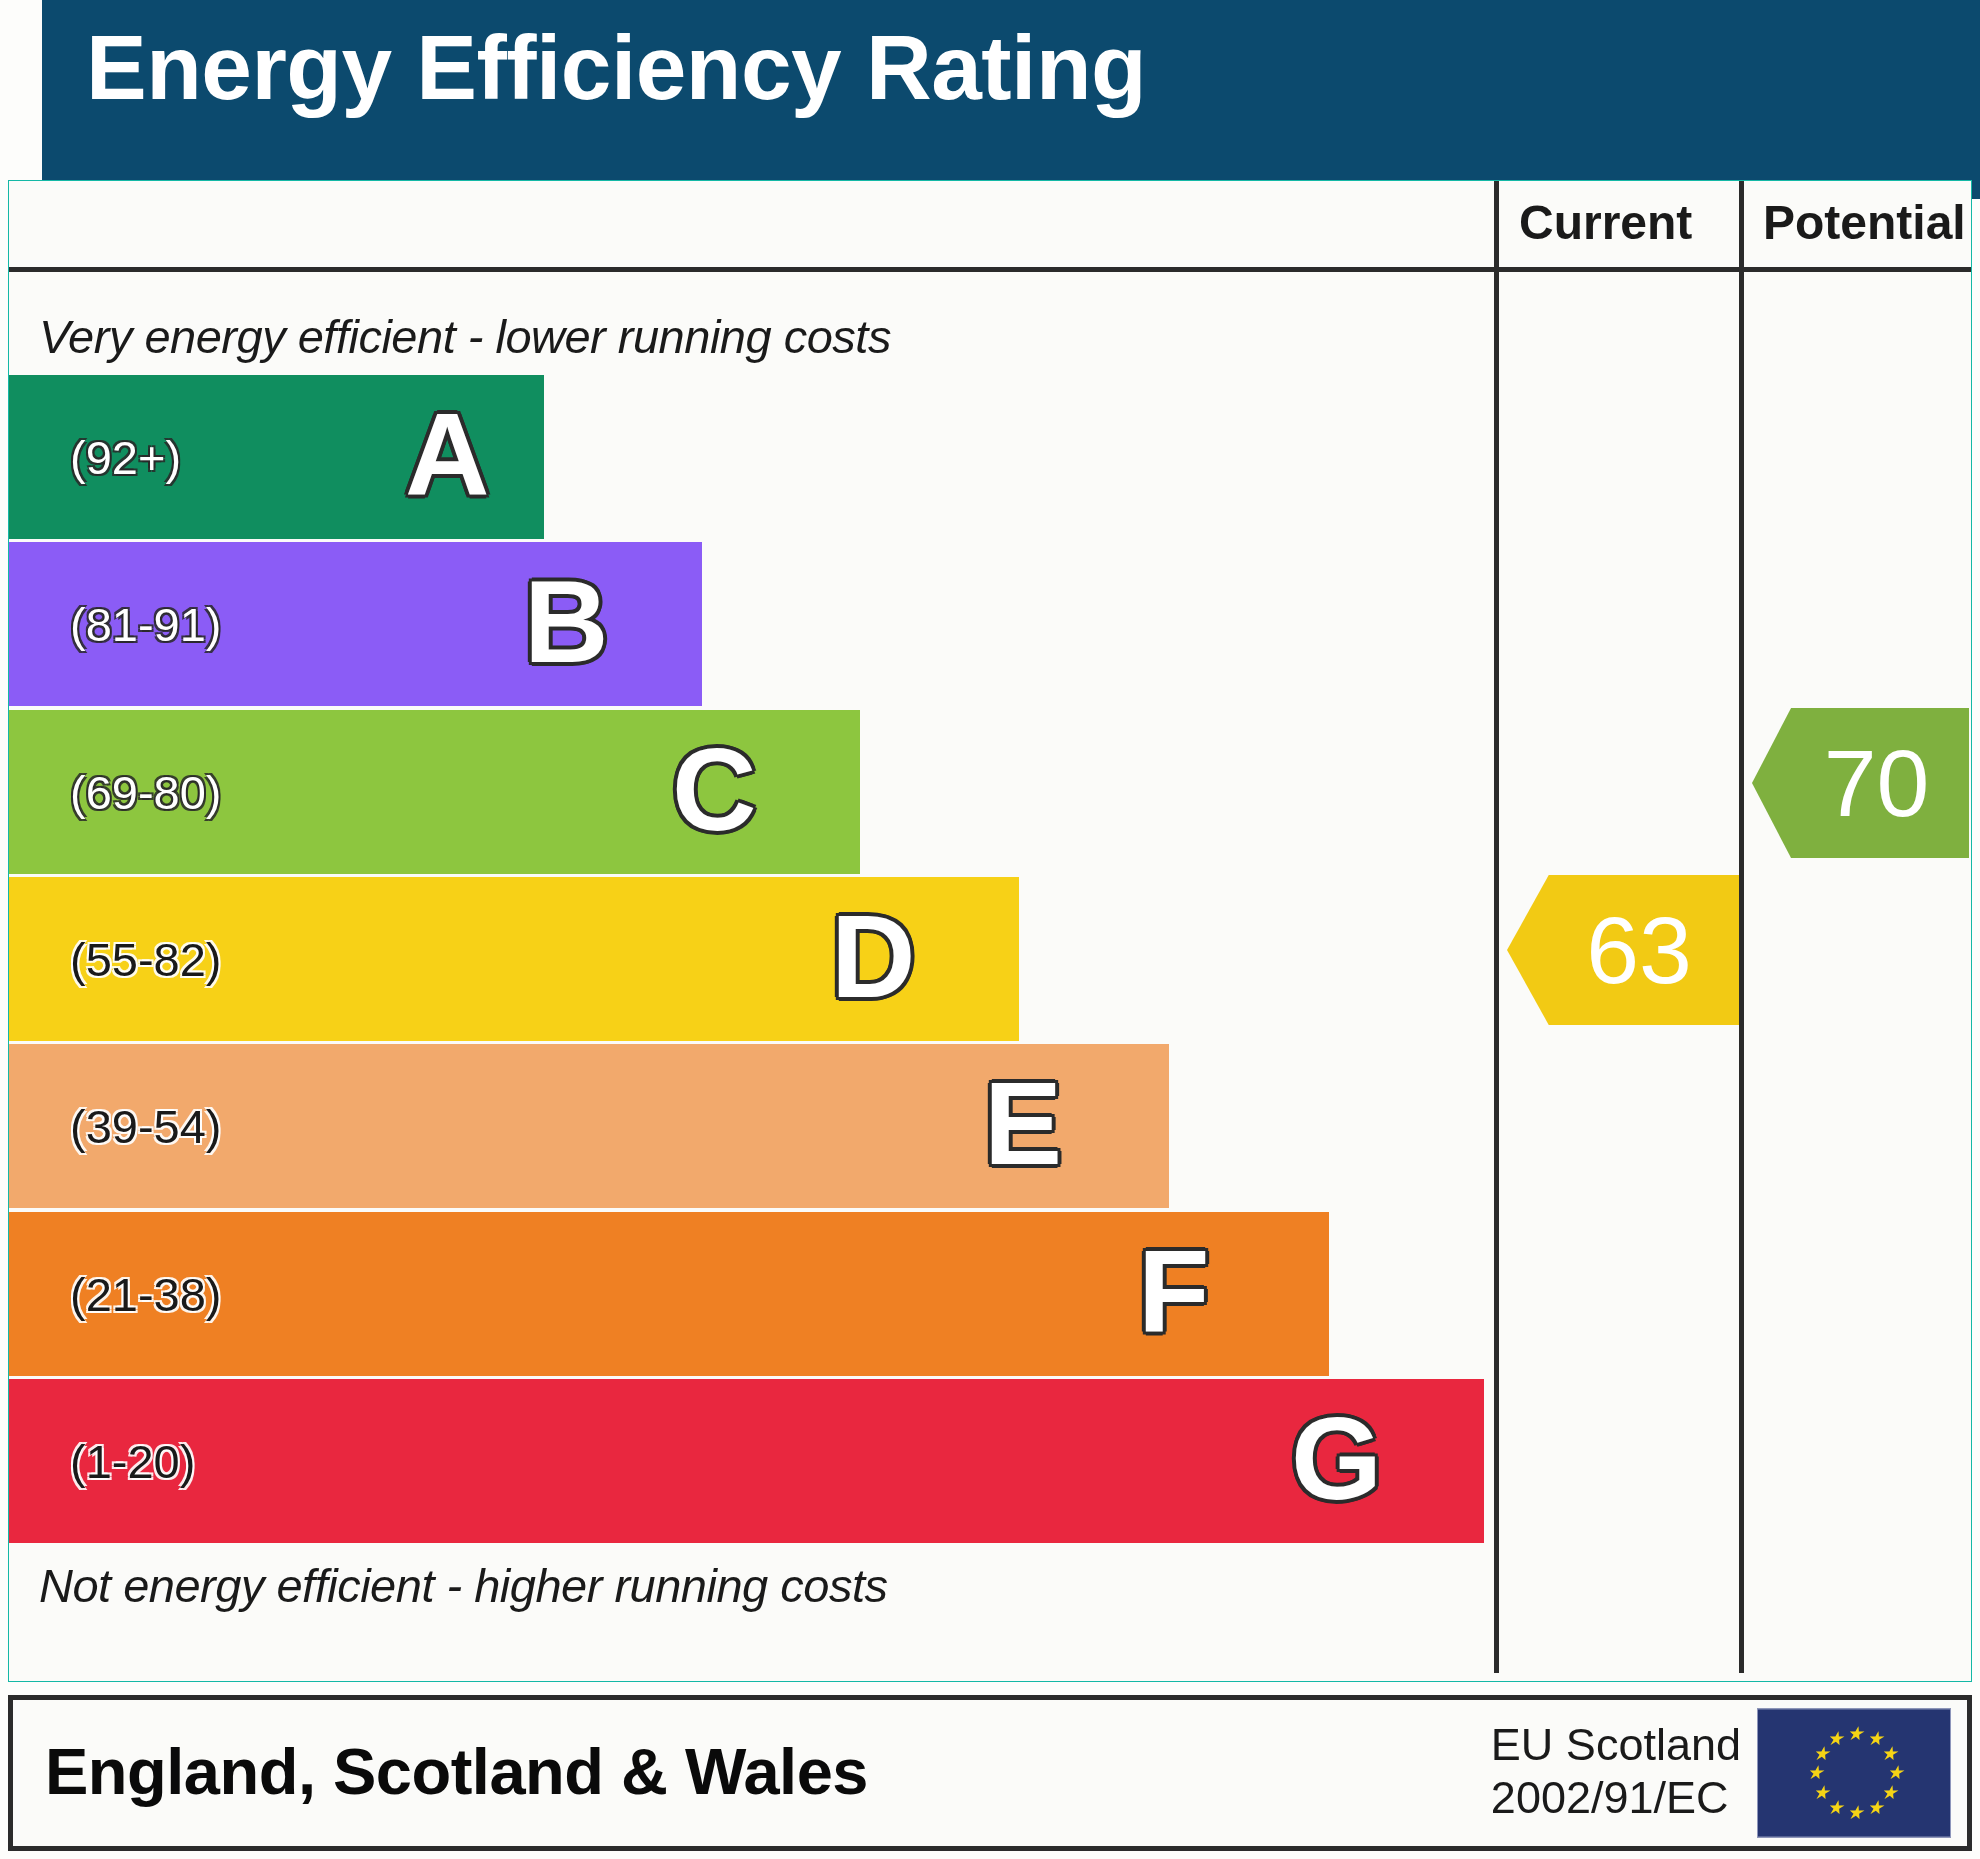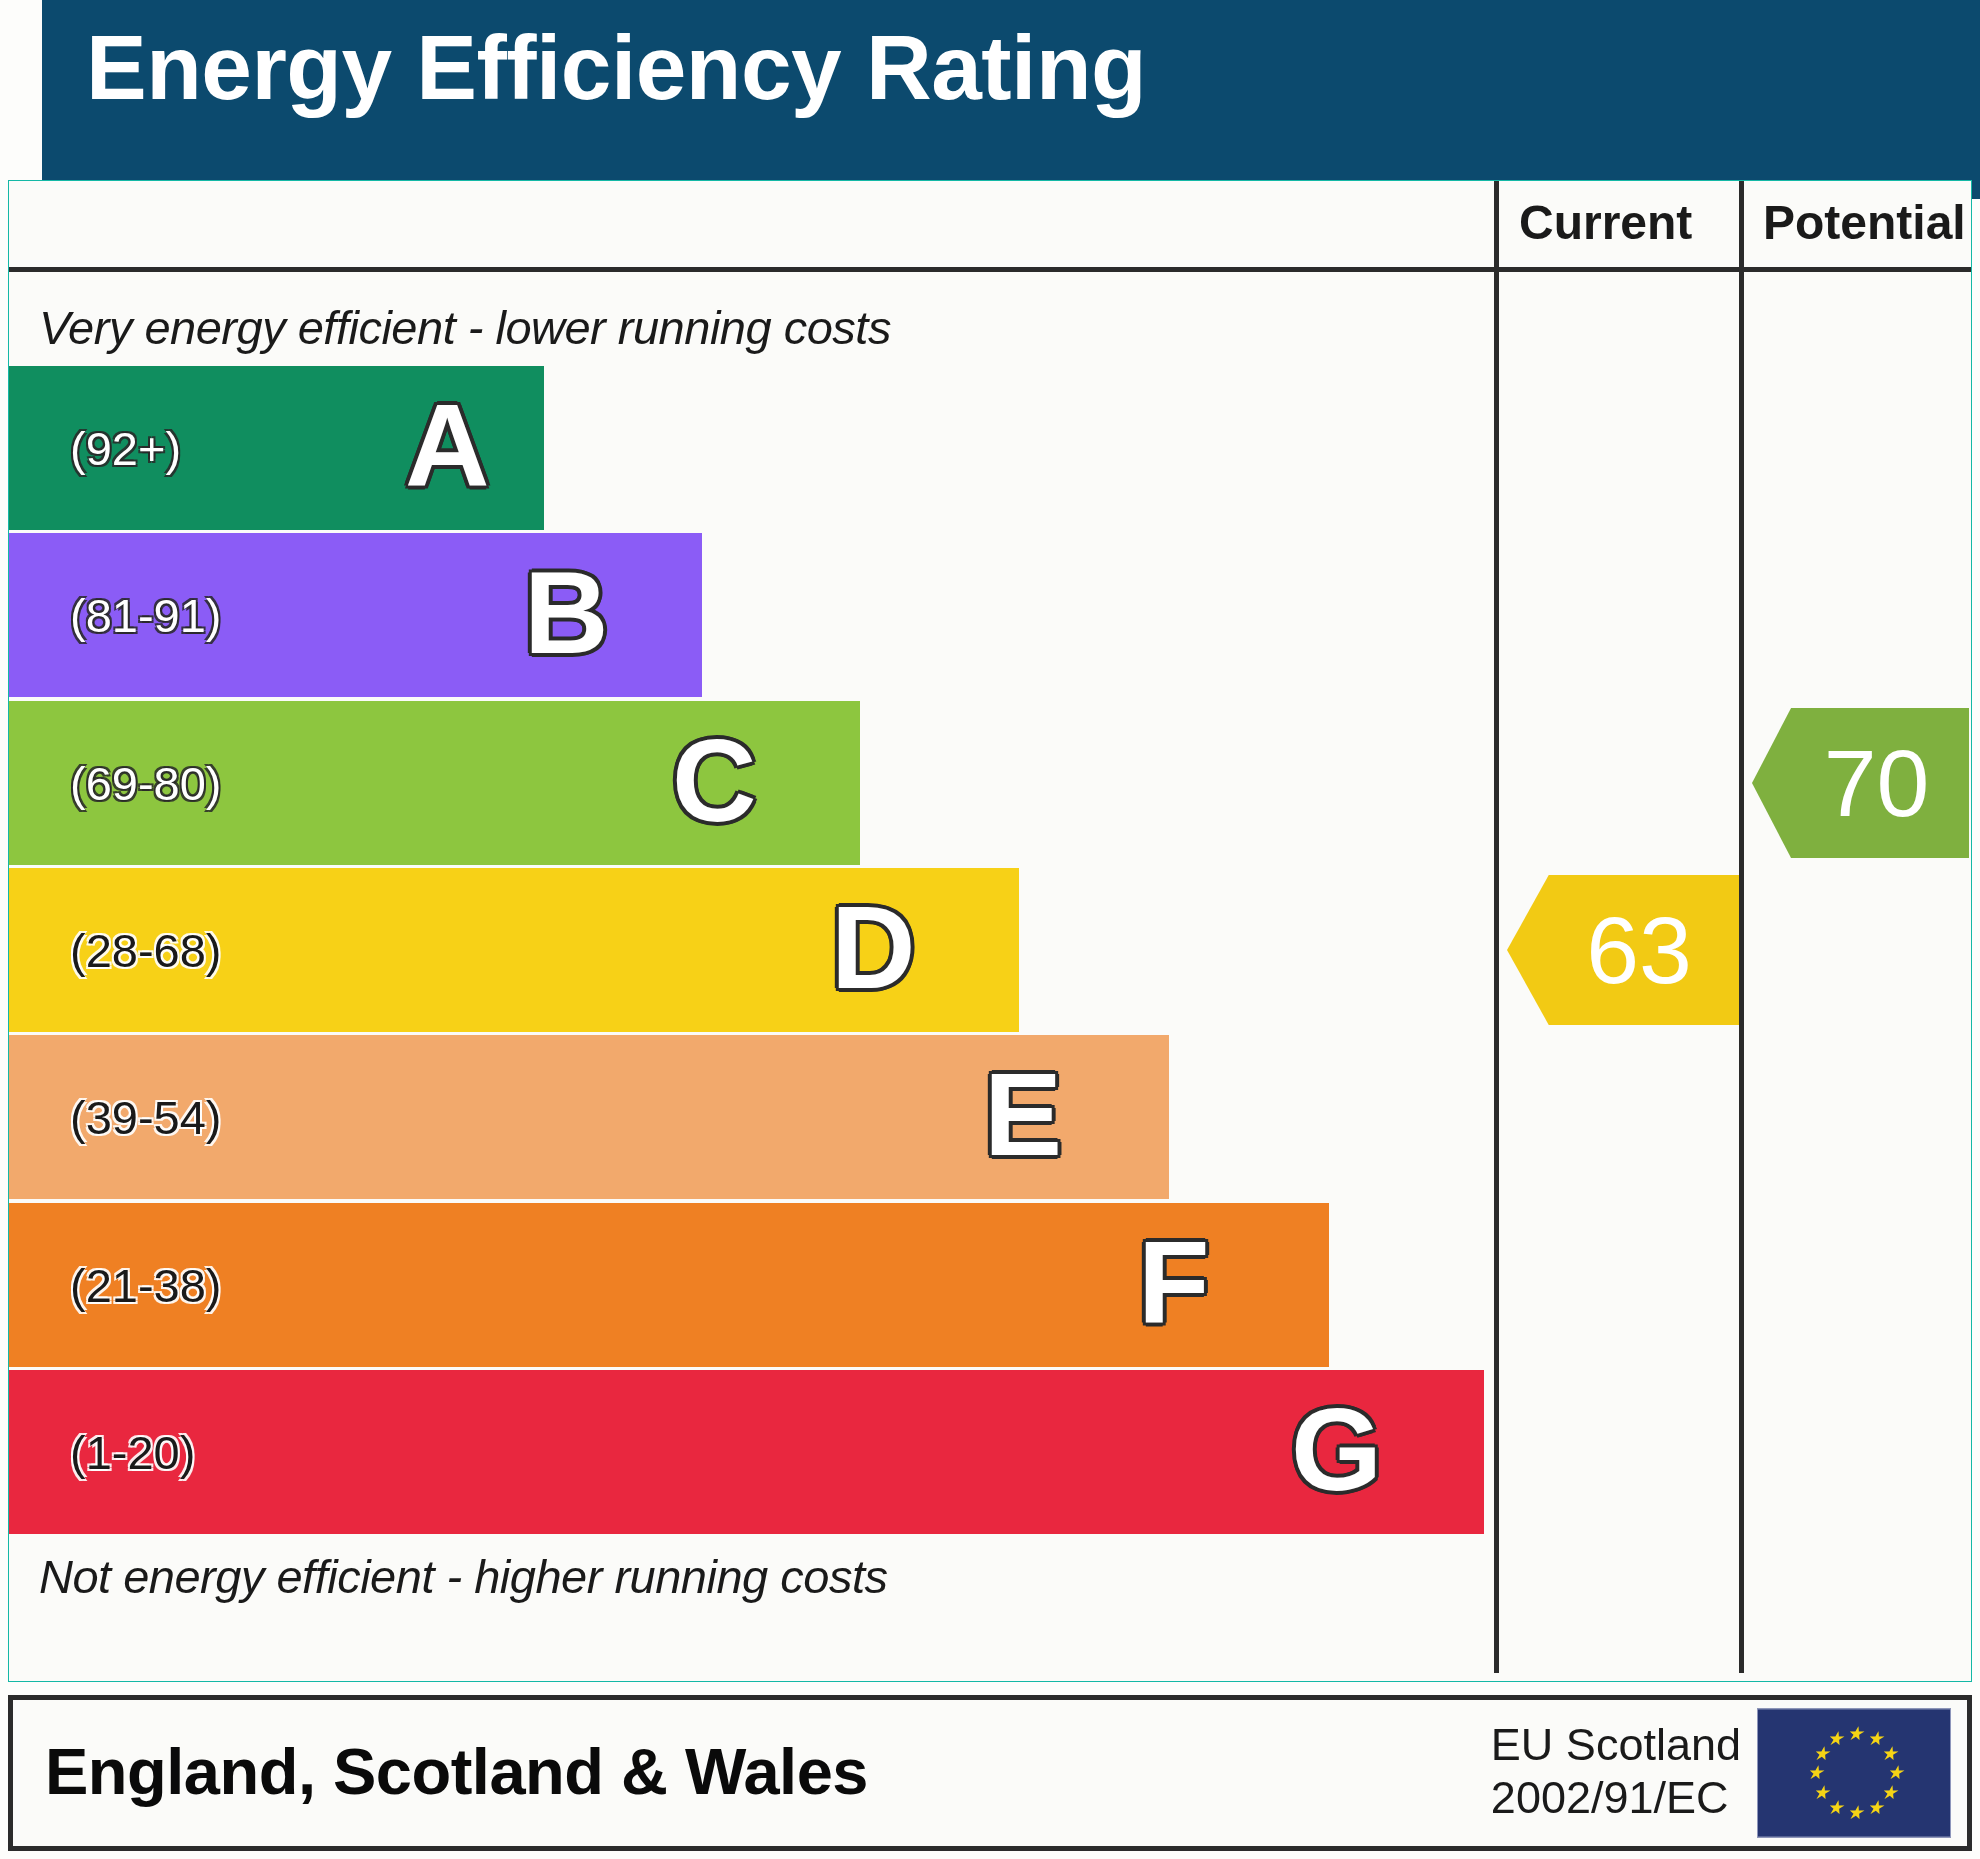--- a/index.html
+++ b/index.html
@@ -84,21 +84,21 @@
     color: #1a1a1a;
     white-space: nowrap;
   }
   .th-current   { left: 1510px; }
   .th-potential { left: 1754px; }
 
   
   .chart-area {
     position: absolute;
     left: 0;
-    top: 91px;
+    top: 100px;
     width: 1485px;
     height: 1401px;
     box-sizing: border-box;
   }
 
   .caption {
     position: absolute;
     left: 30px;
     font-size: 47px;
     font-style: italic;
@@ -271,21 +271,21 @@
           </div>
           <div class="band" style="top: 167px; width: 693px; background: #8b5cf6;">
             <div class="band-range">(81-91)</div>
             <div class="band-letter" style="left: 515px;">B</div>
           </div>
           <div class="band" style="top: 335px; width: 851px; background: rgb(141, 198, 63);">
             <div class="band-range">(69-80)</div>
             <div class="band-letter" style="left: 663px;">C</div>
           </div>
           <div class="band" style="top: 502px; width: 1010px; background: rgb(247, 209, 23);">
-            <div class="band-range dark">(28-68)</div>
+            <div class="band-range dark">(55-82)</div>
             <div class="band-letter" style="left: 822px;">D</div>
           </div>
           <div class="band" style="top: 669px; width: 1160px; background: rgb(242, 169, 108);">
             <div class="band-range dark">(39-54)</div>
             <div class="band-letter" style="left: 975px;">E</div>
           </div>
           <div class="band" style="top: 837px; width: 1320px; background: rgb(239, 128, 35);">
             <div class="band-range dark">(21-38)</div>
             <div class="band-letter" style="left: 1129px;">F</div>
           </div>

